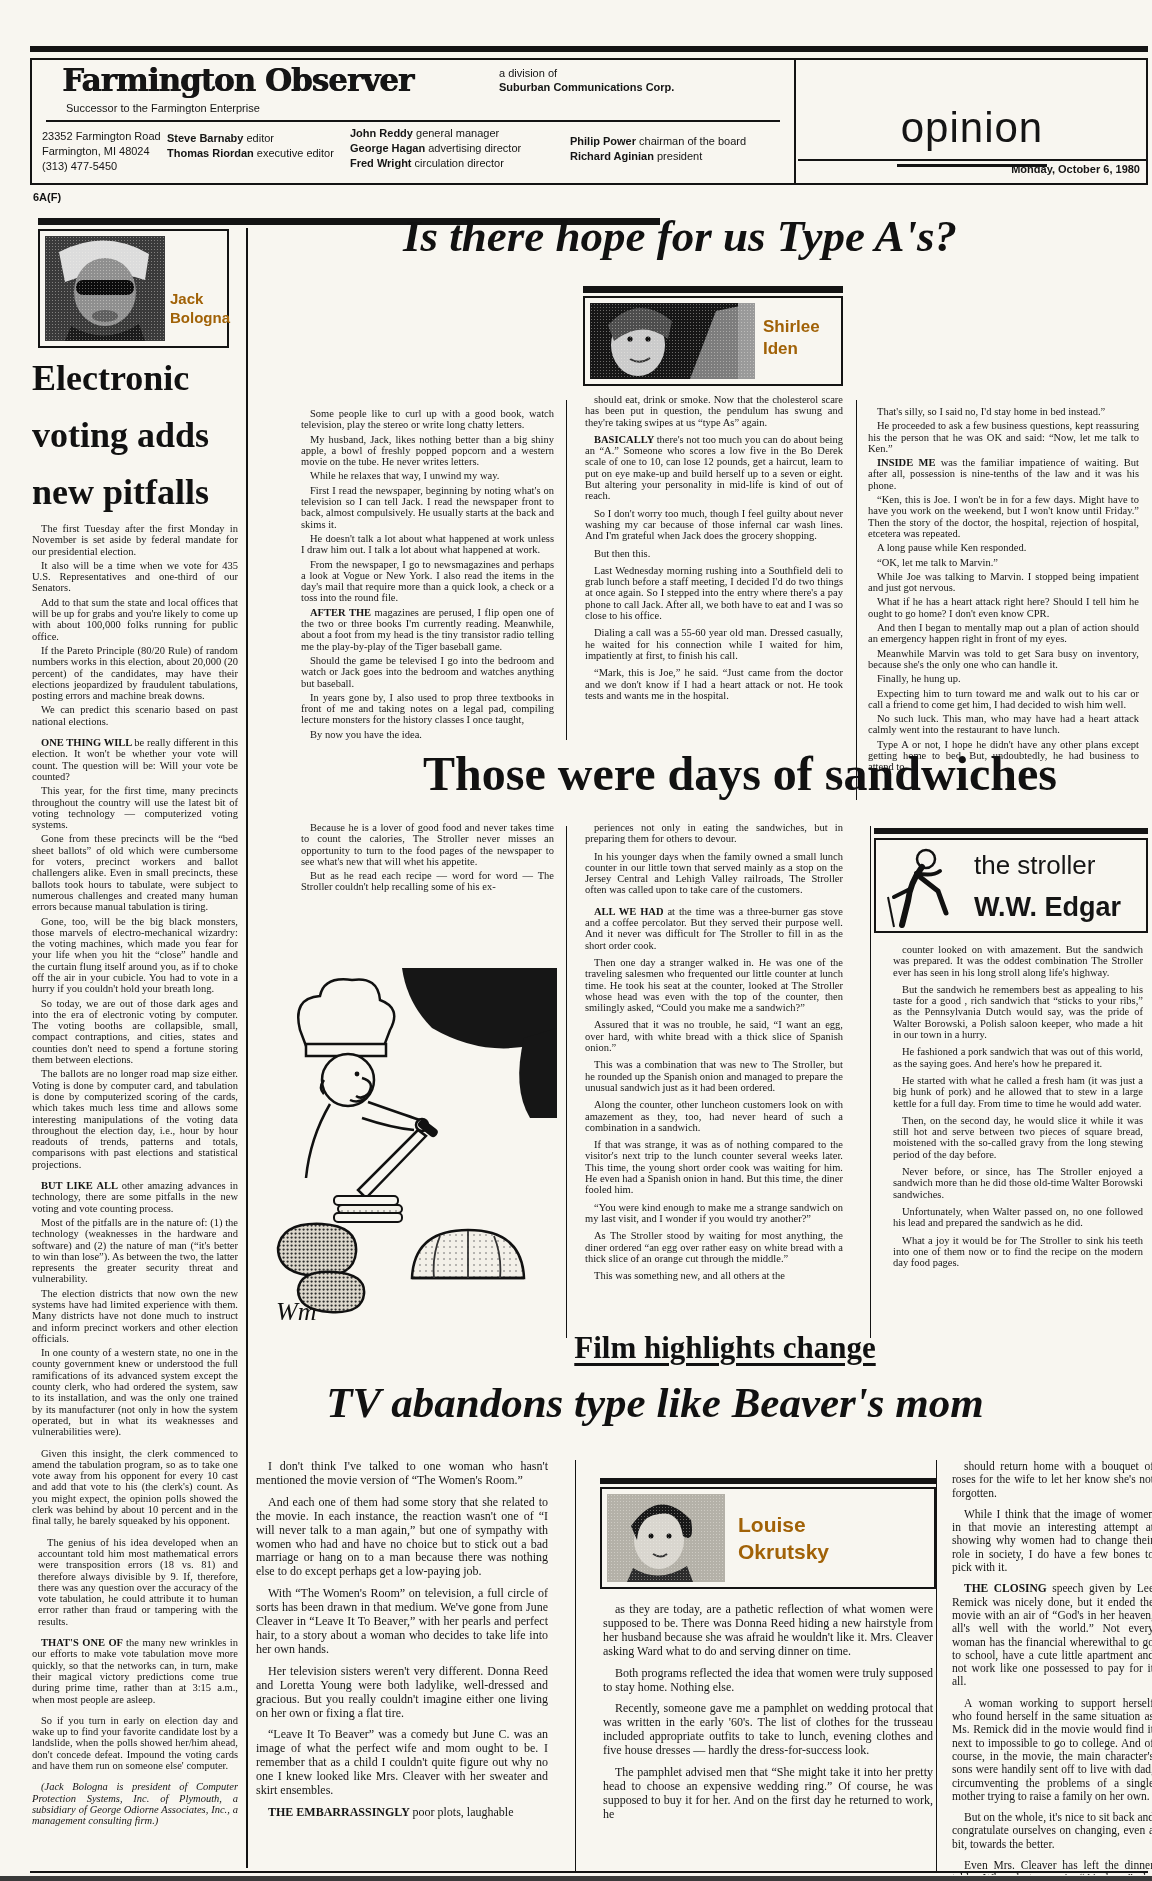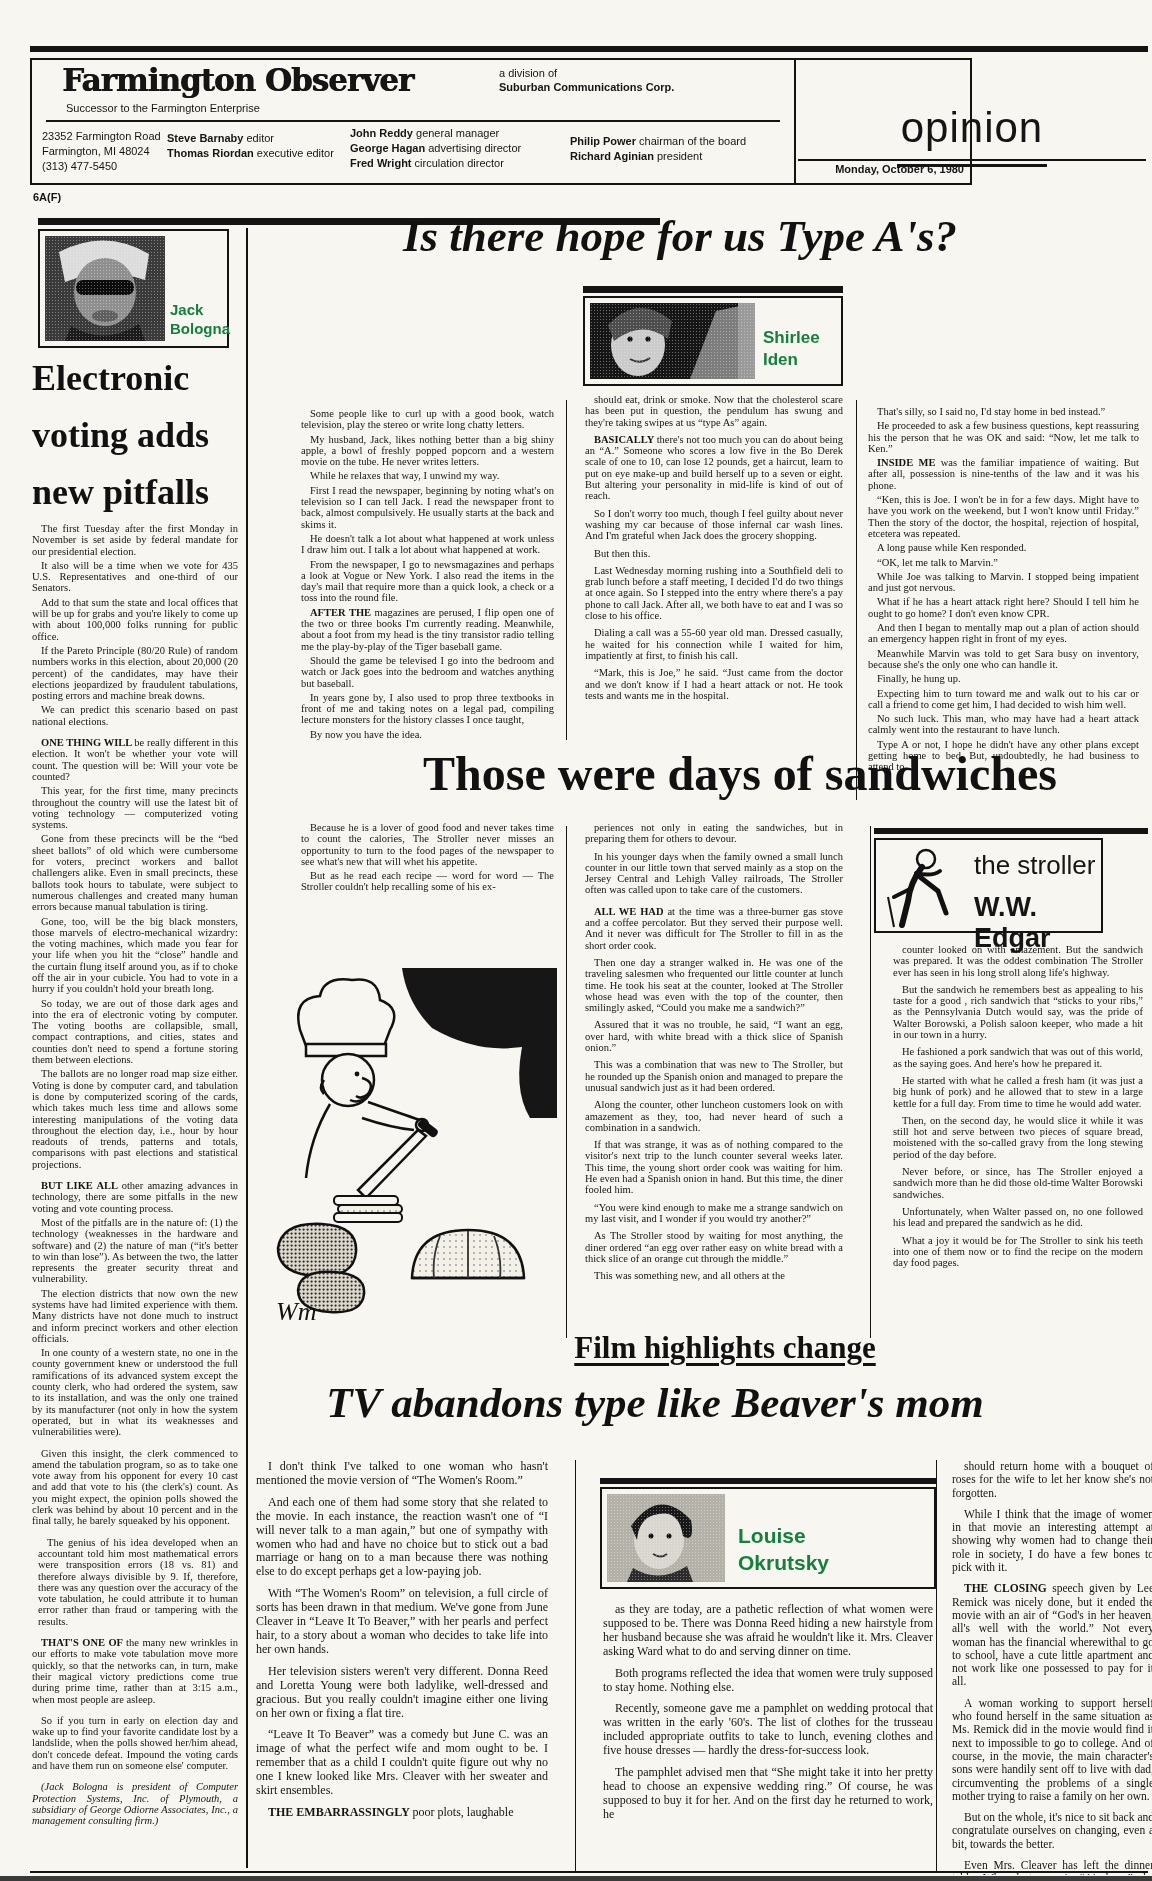--- a/index.html
+++ b/index.html
@@ -3,21 +3,21 @@
 <meta charset="utf-8">
 <style>
   *{margin:0;padding:0;box-sizing:border-box;}
   html,body{background:#777;}
   .page{position:relative;width:1152px;height:1881px;margin:0 auto;background:#f8f6f0;
         color:#151515;font-family:"Liberation Serif",serif;overflow:hidden;}
   .abs{position:absolute;}
   .rule{position:absolute;background:#141414;}
   .b{font-weight:bold;}
   
-  .headerbox{left:30px;top:58px;width:942px;height:127px;border:2px solid #141414;}
+  .headerbox{left:30px;top:58px;width:1118px;height:127px;border:2px solid #141414;}
   .mast-title{position:absolute;left:30px;top:2px;font-family:"DejaVu Serif",serif;
               font-weight:bold;font-size:31px;letter-spacing:-1px;text-shadow:.6px 0 #151515;}
   .mast-tag{position:absolute;left:34px;top:42px;font-size:11px;font-family:"Liberation Sans",sans-serif;}
   .mast-rule{position:absolute;left:14px;top:60px;width:734px;height:2px;background:#141414;}
   .division{position:absolute;left:467px;top:6px;font-size:11px;font-family:"Liberation Sans",sans-serif;line-height:14px;}
   .inforow div{font-size:11px;font-family:"Liberation Sans",sans-serif;line-height:15px;}
   .addr{position:absolute;left:10px;top:69px;}
   .staff1{position:absolute;left:135px;top:71px;}
   .staff2{position:absolute;left:318px;top:66px;}
   .staff3{position:absolute;left:538px;top:74px;}
@@ -28,21 +28,21 @@
   .cell-rule{position:absolute;left:766px;top:99px;width:348px;height:2px;background:#141414;}
   .issue-date{position:absolute;right:6px;top:103px;font-size:11px;font-weight:bold;font-family:"Liberation Sans",sans-serif;}
   .pageid{position:absolute;left:33px;top:191px;font-size:11px;font-weight:bold;font-family:"Liberation Sans",sans-serif;}
   
   .bylinebar{background:#141414;}
   .bylinebox{border:2px solid #141414;background:#f8f6f0;}
   .photo{position:absolute;overflow:hidden;background:#222;}
   .photo::after{content:"";position:absolute;inset:0;
       background-image:radial-gradient(circle,rgba(248,246,240,.38) 26%,rgba(0,0,0,0) 30%);
       background-size:3px 3px;}
-  .byname{position:absolute;font-family:"Liberation Sans",sans-serif;font-weight:bold;color:#15803d;margin-top:11px;}
+  .byname{position:absolute;font-family:"Liberation Sans",sans-serif;font-weight:bold;color:#a16207;}
   
   .hl-serif{font-family:"Liberation Serif",serif;font-weight:bold;color:#111;}
   .hl-ital{font-style:italic;}
   .bologna-hl{left:32px;top:350px;width:215px;font-size:36px;line-height:57px;}
   .typea-hl{left:280px;top:210px;width:800px;text-align:center;font-size:45px;}
   .sand-hl{left:330px;top:746px;width:820px;text-align:center;font-size:48px;}
   .kicker{left:460px;top:1330px;width:530px;text-align:center;font-size:31px;
           text-decoration:underline;text-decoration-thickness:2.5px;text-underline-offset:5px;}
   .tv-hl{left:255px;top:1378px;width:800px;text-align:center;font-size:43px;}
   
@@ -209,21 +209,21 @@
       <p>Expecting him to turn toward me and walk out to his car or call a friend to come get him, I had decided to wish him well.</p>
       <p>No such luck. This man, who may have had a heart attack calmly went into the restaurant to have lunch.</p>
       <p>Type A or not, I hope he didn't have any other plans except getting home to bed. But, undoubtedly, he had business to attend to.</p>
     </div>
   <div class="rule" style="left:566px;top:400px;width:1px;height:340px;"></div>
   <div class="rule" style="left:856px;top:400px;width:1px;height:400px;"></div>
 
   <div class="abs hl-serif sand-hl">Those were days of sandwiches</div>
 
   <div class="rule bylinebar" style="left:874px;top:828px;width:274px;height:6px;"></div>
-  <div class="abs bylinebox" style="left:874px;top:838px;width:229px;height:95px;">
+  <div class="abs bylinebox" style="left:874px;top:838px;width:274px;height:95px;">
     <svg class="abs" style="left:4px;top:3px;" width="88" height="86" viewBox="0 0 88 86">
       <rect width="88" height="86" fill="#f8f6f0"></rect>
       <circle cx="46" cy="16" r="9" fill="#f8f6f0" stroke="#111" stroke-width="2.5"></circle>
       <path d="M42,24 Q30,40 28,58 L22,82" stroke="#111" stroke-width="6" fill="none" stroke-linecap="round"></path>
       <path d="M40,34 L58,48 L66,70" stroke="#111" stroke-width="5" fill="none" stroke-linecap="round"></path>
       <path d="M36,30 Q52,34 60,28" stroke="#111" stroke-width="4" fill="none" stroke-linecap="round"></path>
       <path d="M30,46 L14,54" stroke="#111" stroke-width="4" fill="none" stroke-linecap="round"></path>
       <path d="M8,54 L14,84" stroke="#111" stroke-width="2" fill="none"></path>
     </svg>
     <div class="stroller-title">the stroller</div>

